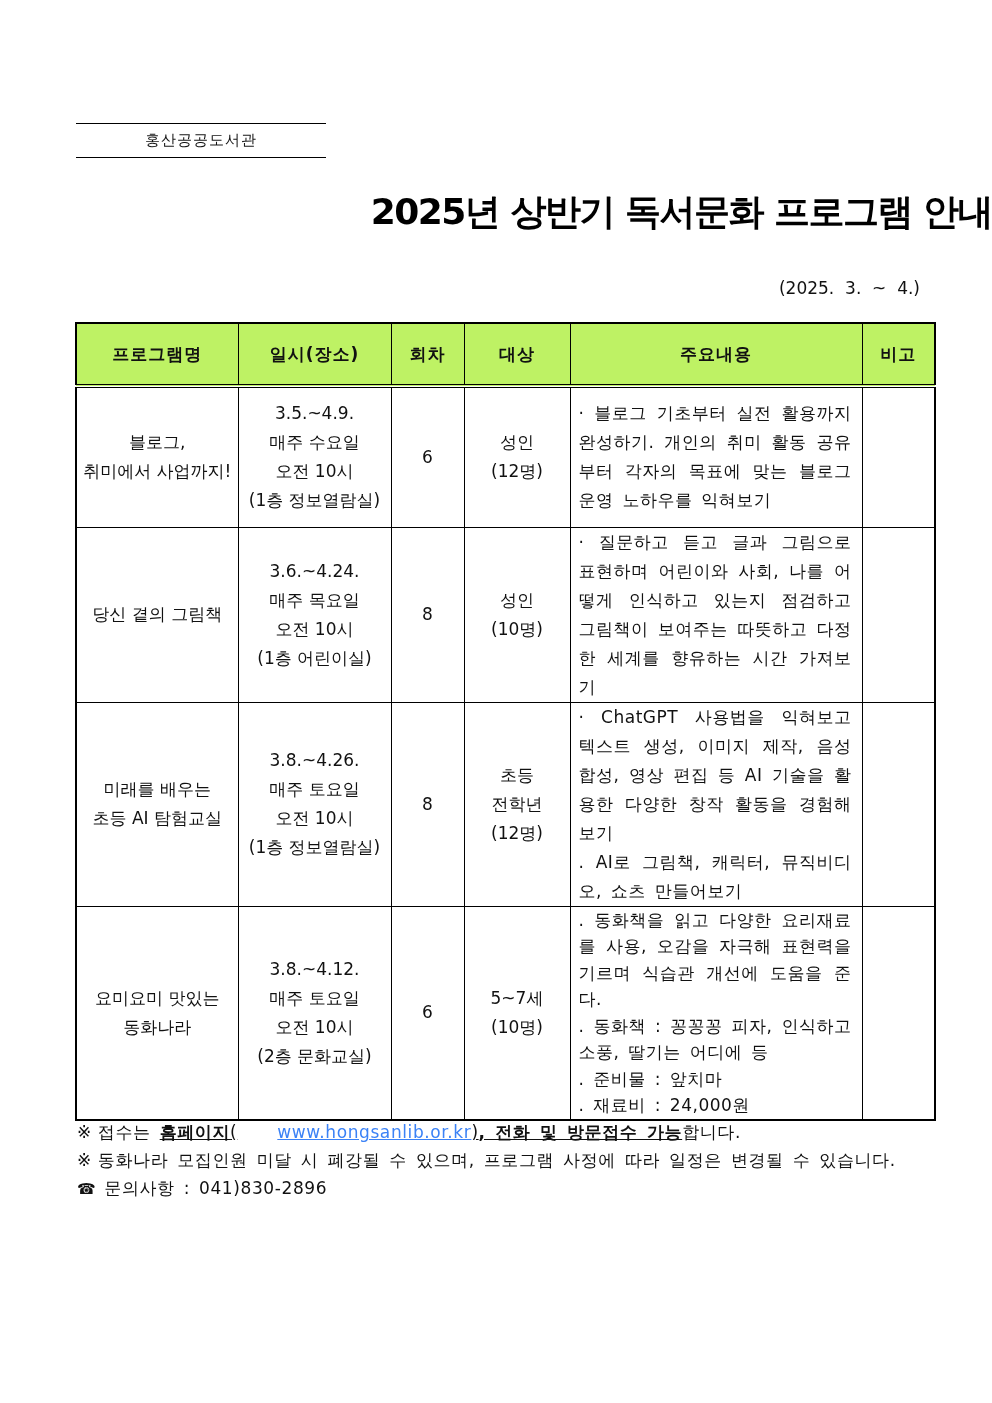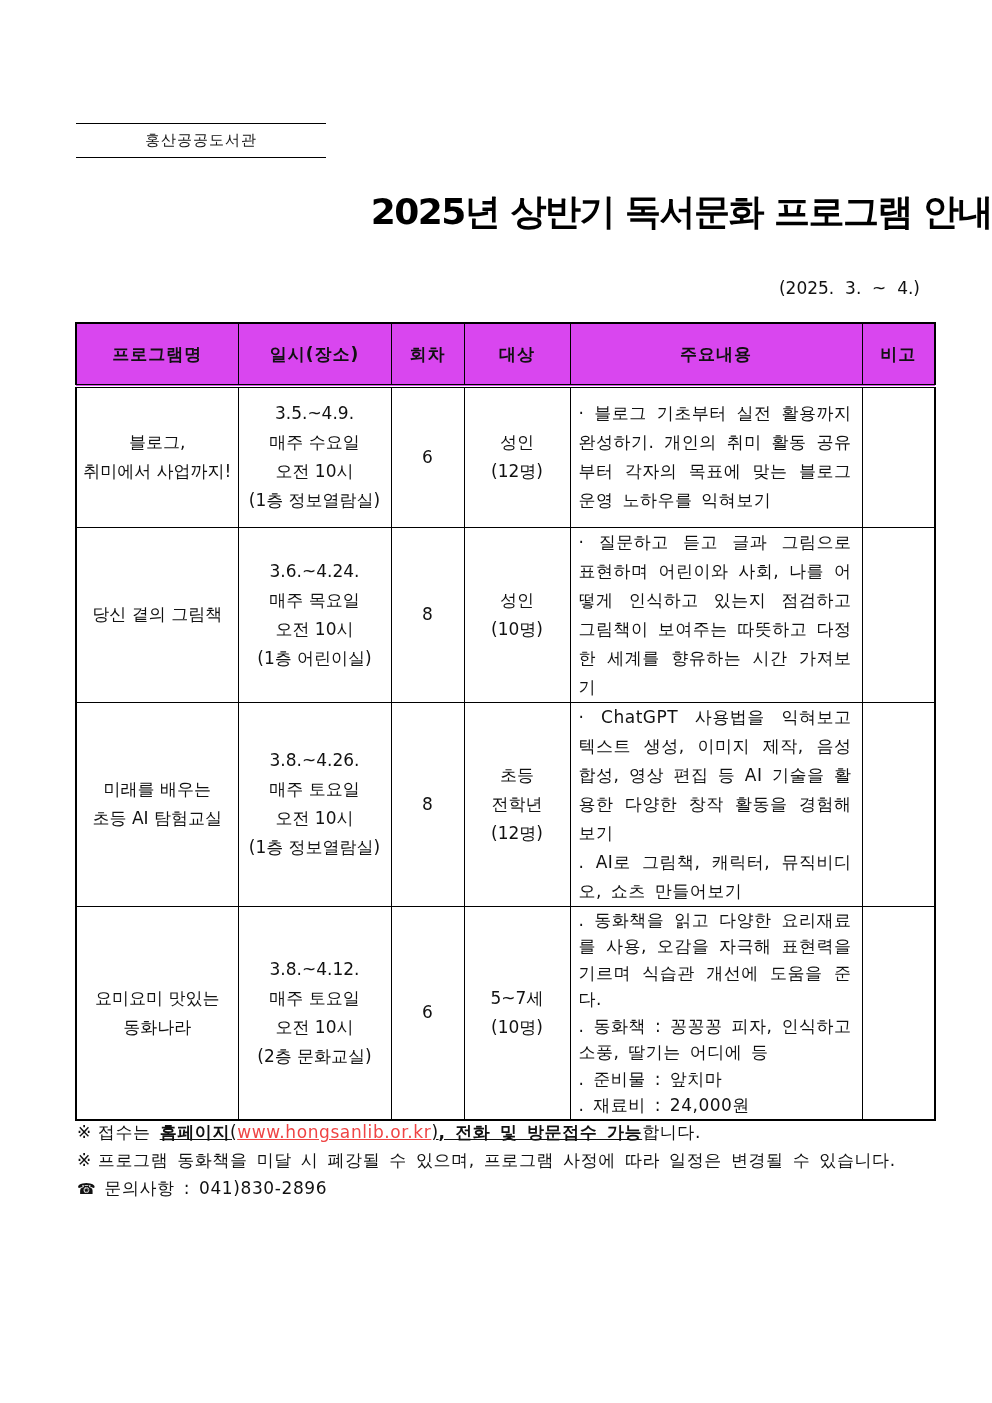--- a/index.html
+++ b/index.html
@@ -59,21 +59,21 @@
     }
     table.programs th, table.programs td {
       border: 1px solid #000;
       font-size: 17px;
       line-height: 29px;
       vertical-align: middle;
       text-align: center;
       padding: 0 6px;
     }
     table.programs th {
-      background: #d946ef;
+      background: #bef264;
       font-weight: bold;
       height: 60px;
       letter-spacing: 1px;
     }
     table.programs thead tr {
       border-bottom: 4px double #000;
     }
     table.programs td.content {
       text-align: justify;
       text-align-last: left;
@@ -86,21 +86,21 @@
       position: absolute;
       left: 77px;
       top: 1118px;
       font-size: 17px;
       line-height: 28px;
     }
     .note { white-space: nowrap; letter-spacing: 0.6px; word-spacing: 3px; }
     .note .mark { margin-right: 6px; }
     .b-u { font-weight: bold; text-decoration: underline; }
     .u { text-decoration: underline; }
-    .link { color: #ef4444; text-decoration: underline; font-weight: normal; }
+    .link { color: #3b82f6; text-decoration: underline; font-weight: normal; margin-left: 40px; }
     .phone-icon { font-size: 15px; margin-right: 8px; }
   </style>
 </head>
 <body>
 
 <div class="org-box">홍산공공도서관</div>
 
 <div class="title">2025년 상반기 독서문화 프로그램 안내</div>
 
 <div class="period">(2025.  3.  ~  4.)</div>
@@ -218,18 +218,18 @@
       <td></td>
     </tr>
   </tbody>
 </table>
 
 <div class="notes">
   <div class="note">
     <span class="mark">※</span><span>접수는 </span><span class="b-u">홈페이지</span><span class="b-u" style="font-weight:normal">(</span><a class="link">www.hongsanlib.or.kr</a><span class="b-u" style="font-weight:normal">)</span><span class="b-u">, 전화 및 방문접수 가능</span><span>합니다.</span>
   </div>
   <div class="note">
-    <span class="mark">※</span><span>프로그램 동화책을 미달 시 폐강될 수 있으며, 프로그램 사정에 따라 일정은 변경될 수 있습니다.</span>
+    <span class="mark">※</span><span>동화나라 모집인원 미달 시 폐강될 수 있으며, 프로그램 사정에 따라 일정은 변경될 수 있습니다.</span>
   </div>
   <div class="note">
     <span class="phone-icon">☎</span><span>문의사항 : 041)830-2896</span>
   </div>
 </div>
 
 </body></html>

